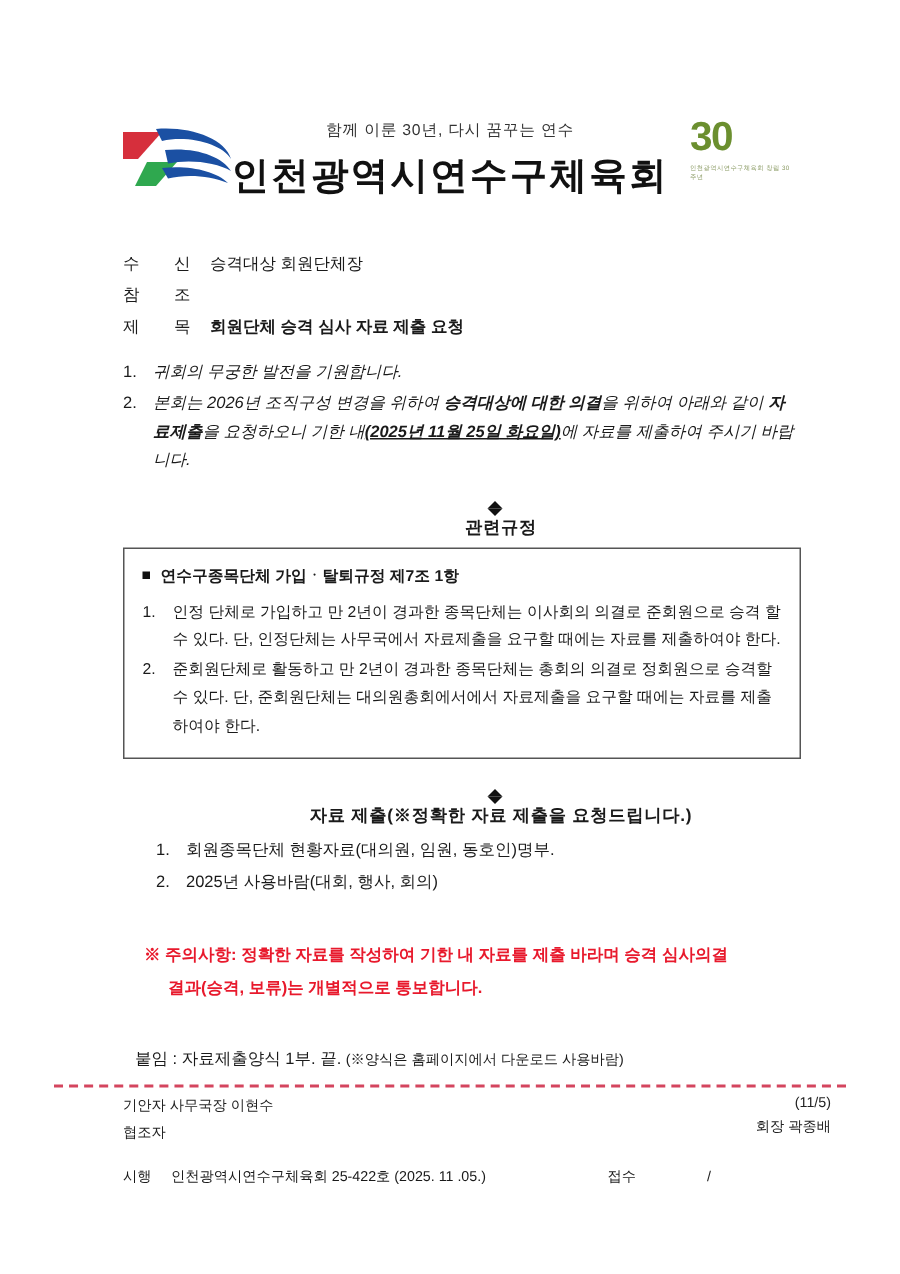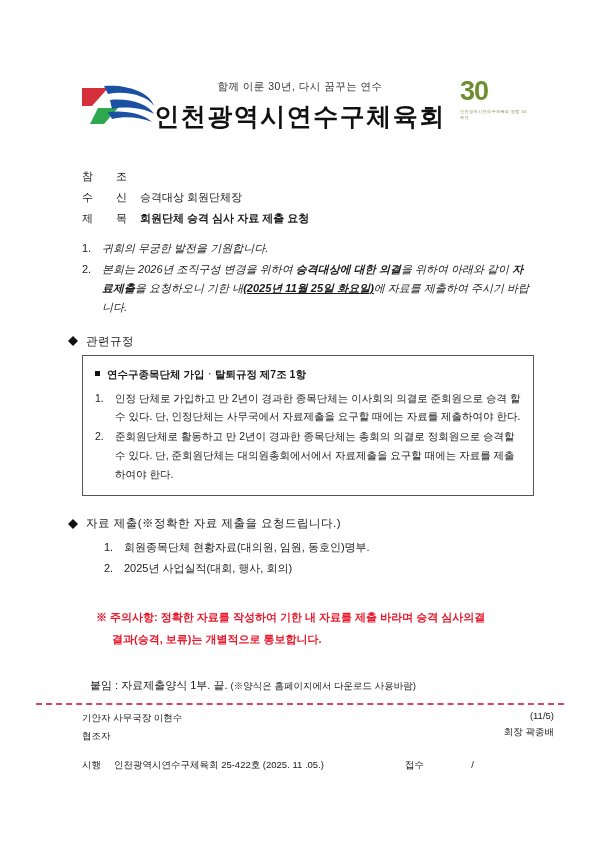--- a/index.html
+++ b/index.html
@@ -119,24 +119,25 @@
   }
   .u {
     font-weight: bold;
     text-decoration: underline;
   }
 
   
   .sec-head {
     padding: 0 0 0 68px;
     font-size: 11.5px;
-    font-weight: normal;
+    font-weight: bold;
     margin: 16px 0 6px 0;
     display: flex;
     align-items: center;
+    flex-direction: column;
   }
   .diamond {
     display: inline-block;
     width: 0;
     height: 0;
     border: 5px solid transparent;
     border-bottom-color: #111;
     position: relative;
     top: -5px;
     margin-right: 8px;
@@ -333,26 +334,26 @@
       <div class="org-title">인천광역시연수구체육회</div>
     </div>
     <div class="anniv">
       <div class="anniv-num">30</div>
       <div class="anniv-sub">인천광역시연수구체육회 창립 30주년</div>
     </div>
   </div>
 
   <div class="addr-block">
     <div class="addr-row">
+      <div class="addr-label">수      신</div>
+      <div class="addr-value">승격대상 회원단체장</div>
+    </div>
+    <div class="addr-row">
       <div class="addr-label">참      조</div>
       <div class="addr-value"></div>
-    </div>
-    <div class="addr-row">
-      <div class="addr-label">수      신</div>
-      <div class="addr-value">승격대상 회원단체장</div>
     </div>
     <div class="addr-row">
       <div class="addr-label">제      목</div>
       <div class="addr-value bold">회원단체 승격 심사 자료 제출 요청</div>
     </div>
   </div>
 
   <div class="intro">
     <div class="intro-item">
       <div class="intro-num">1.</div>
@@ -387,21 +388,21 @@
     <span class="diamond"></span>
     <span class="sec-head-text">자료 제출(※정확한 자료 제출을 요청드립니다.)</span>
   </div>
   <div class="submit-list">
     <div class="submit-item">
       <div class="submit-num">1.</div>
       <div>회원종목단체 현황자료(대의원, 임원, 동호인)명부.</div>
     </div>
     <div class="submit-item">
       <div class="submit-num">2.</div>
-      <div>2025년 사업실적(대회, 행사, 회의)</div>
+      <div>2025년 사용바람(대회, 행사, 회의)</div>
     </div>
   </div>
 
   <div class="warning">
     <div>※ 주의사항: 정확한 자료를 작성하여 기한 내 자료를 제출 바라며 승격 심사의결</div>
     <div class="l2">결과(승격, 보류)는 개별적으로 통보합니다.</div>
   </div>
 
   <div class="attach">
     <span>붙임 : 자료제출양식 1부.  끝.</span>

